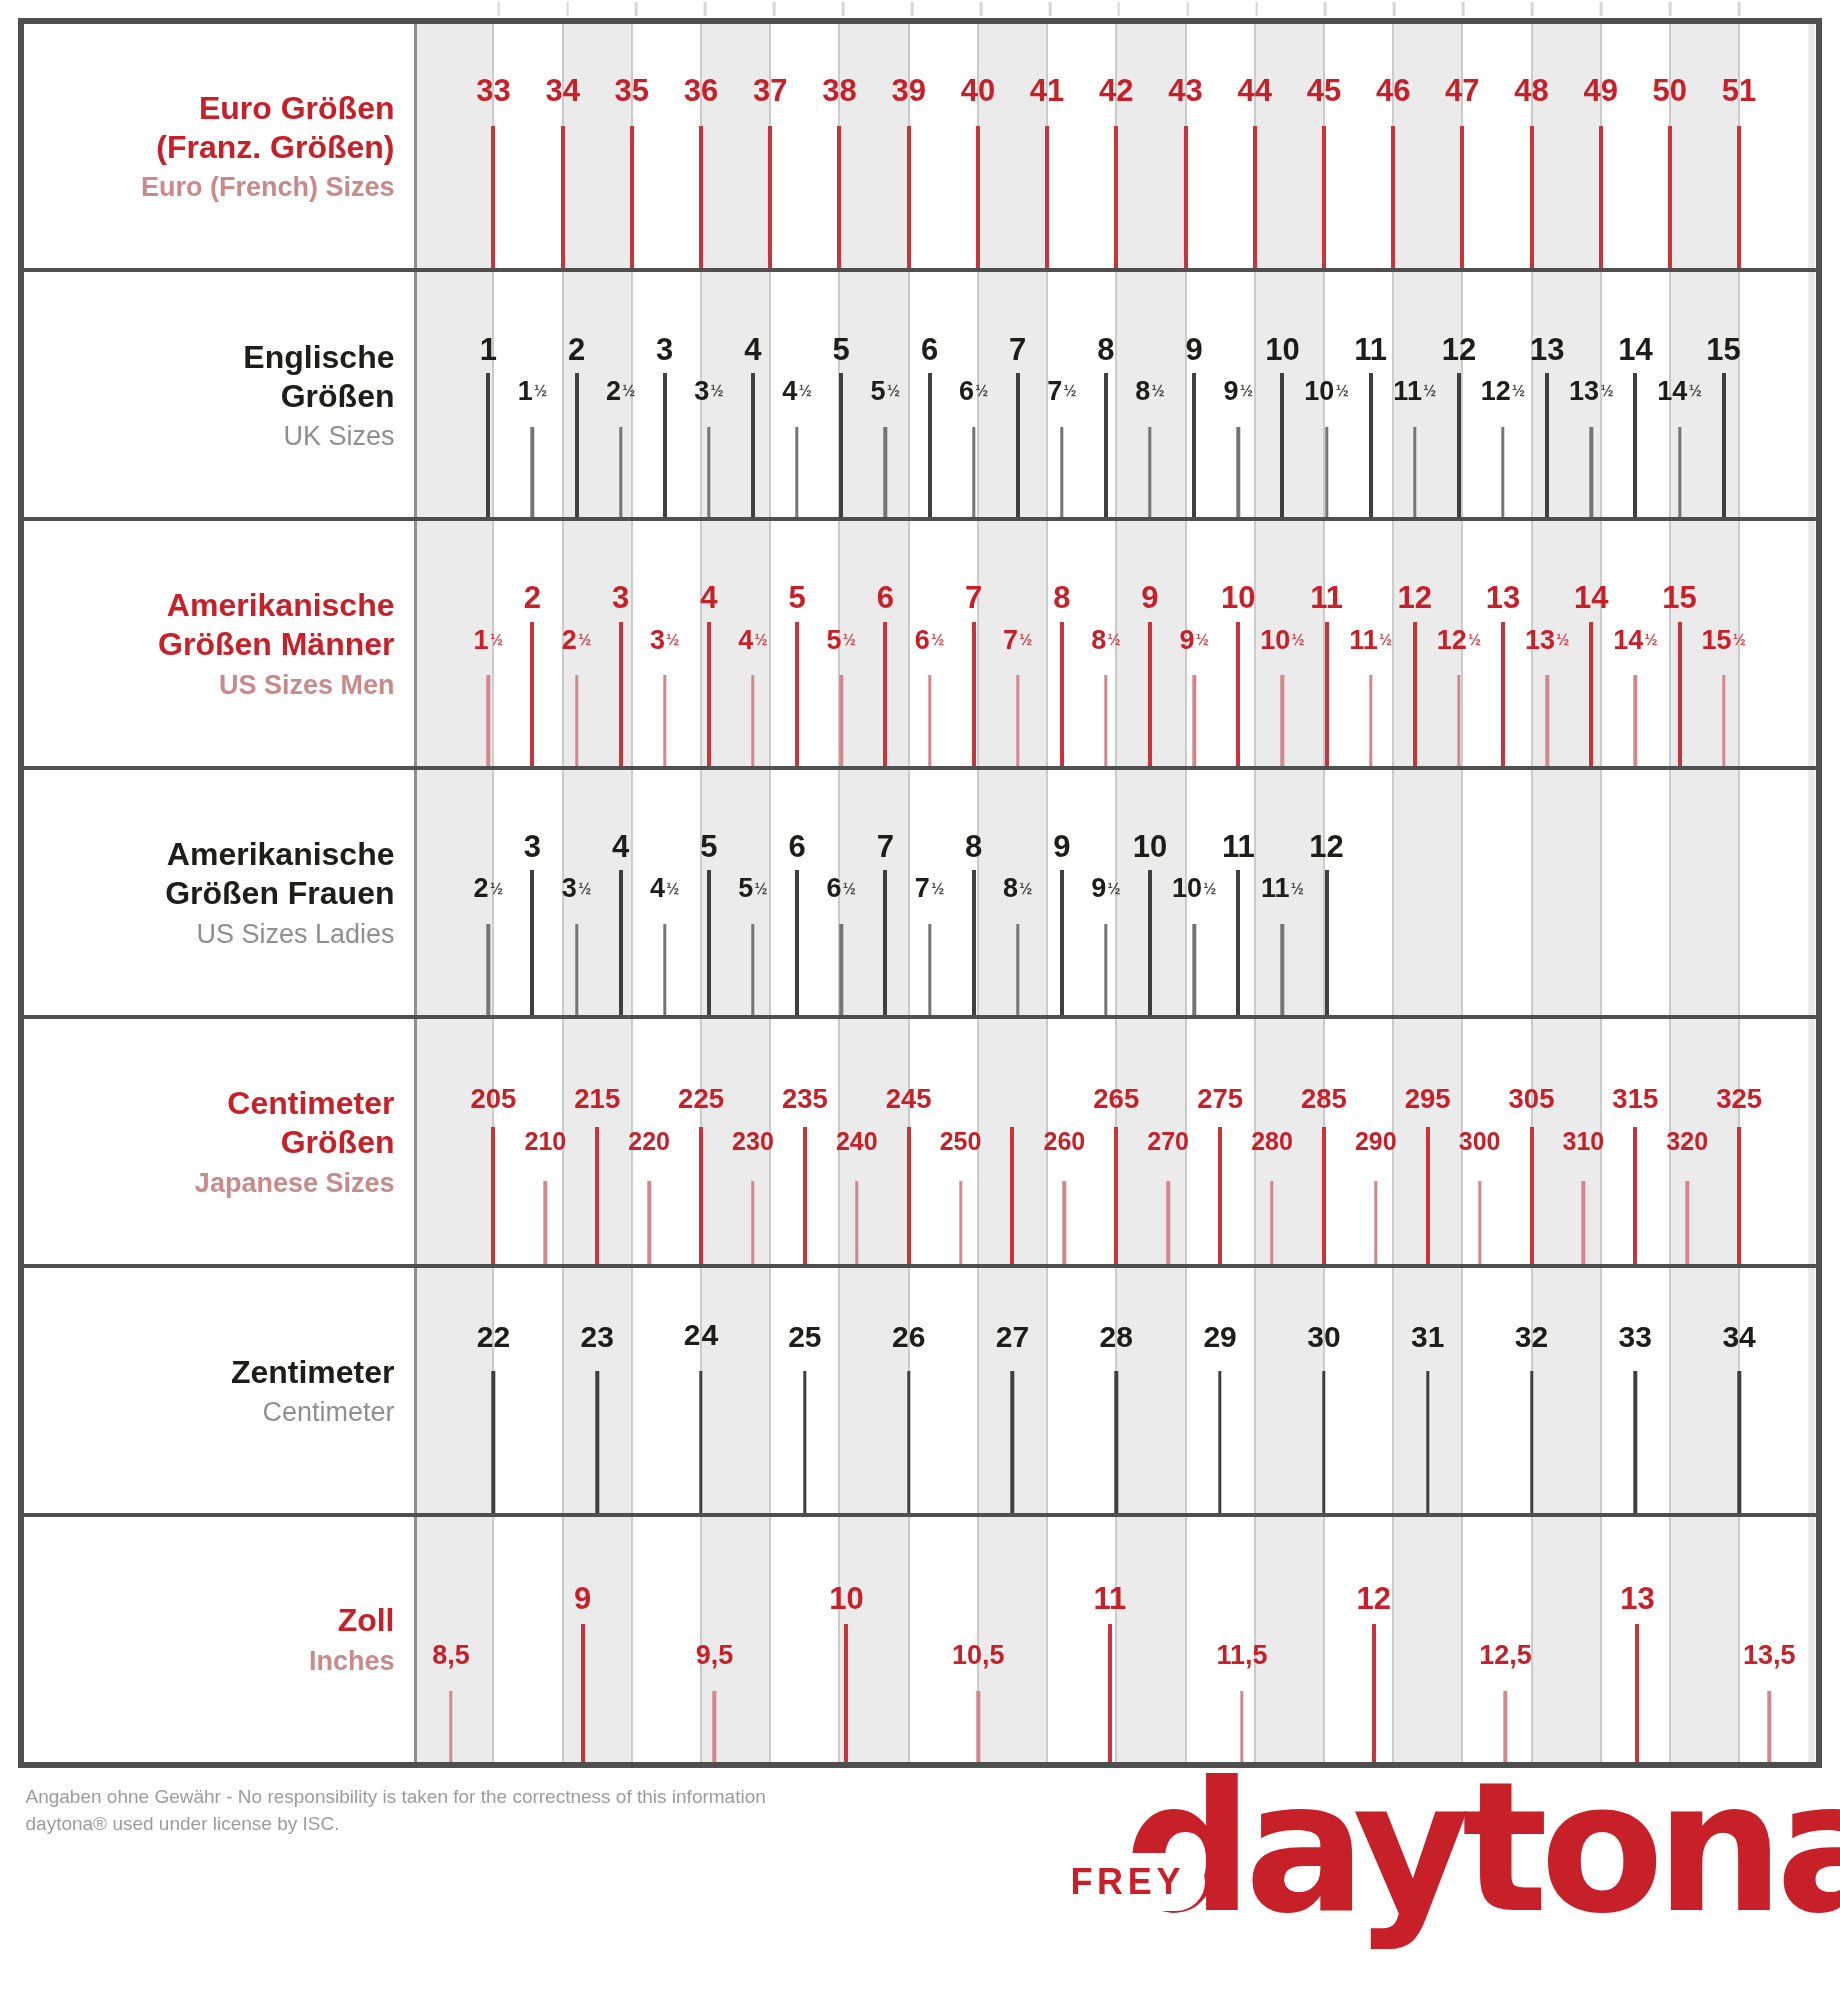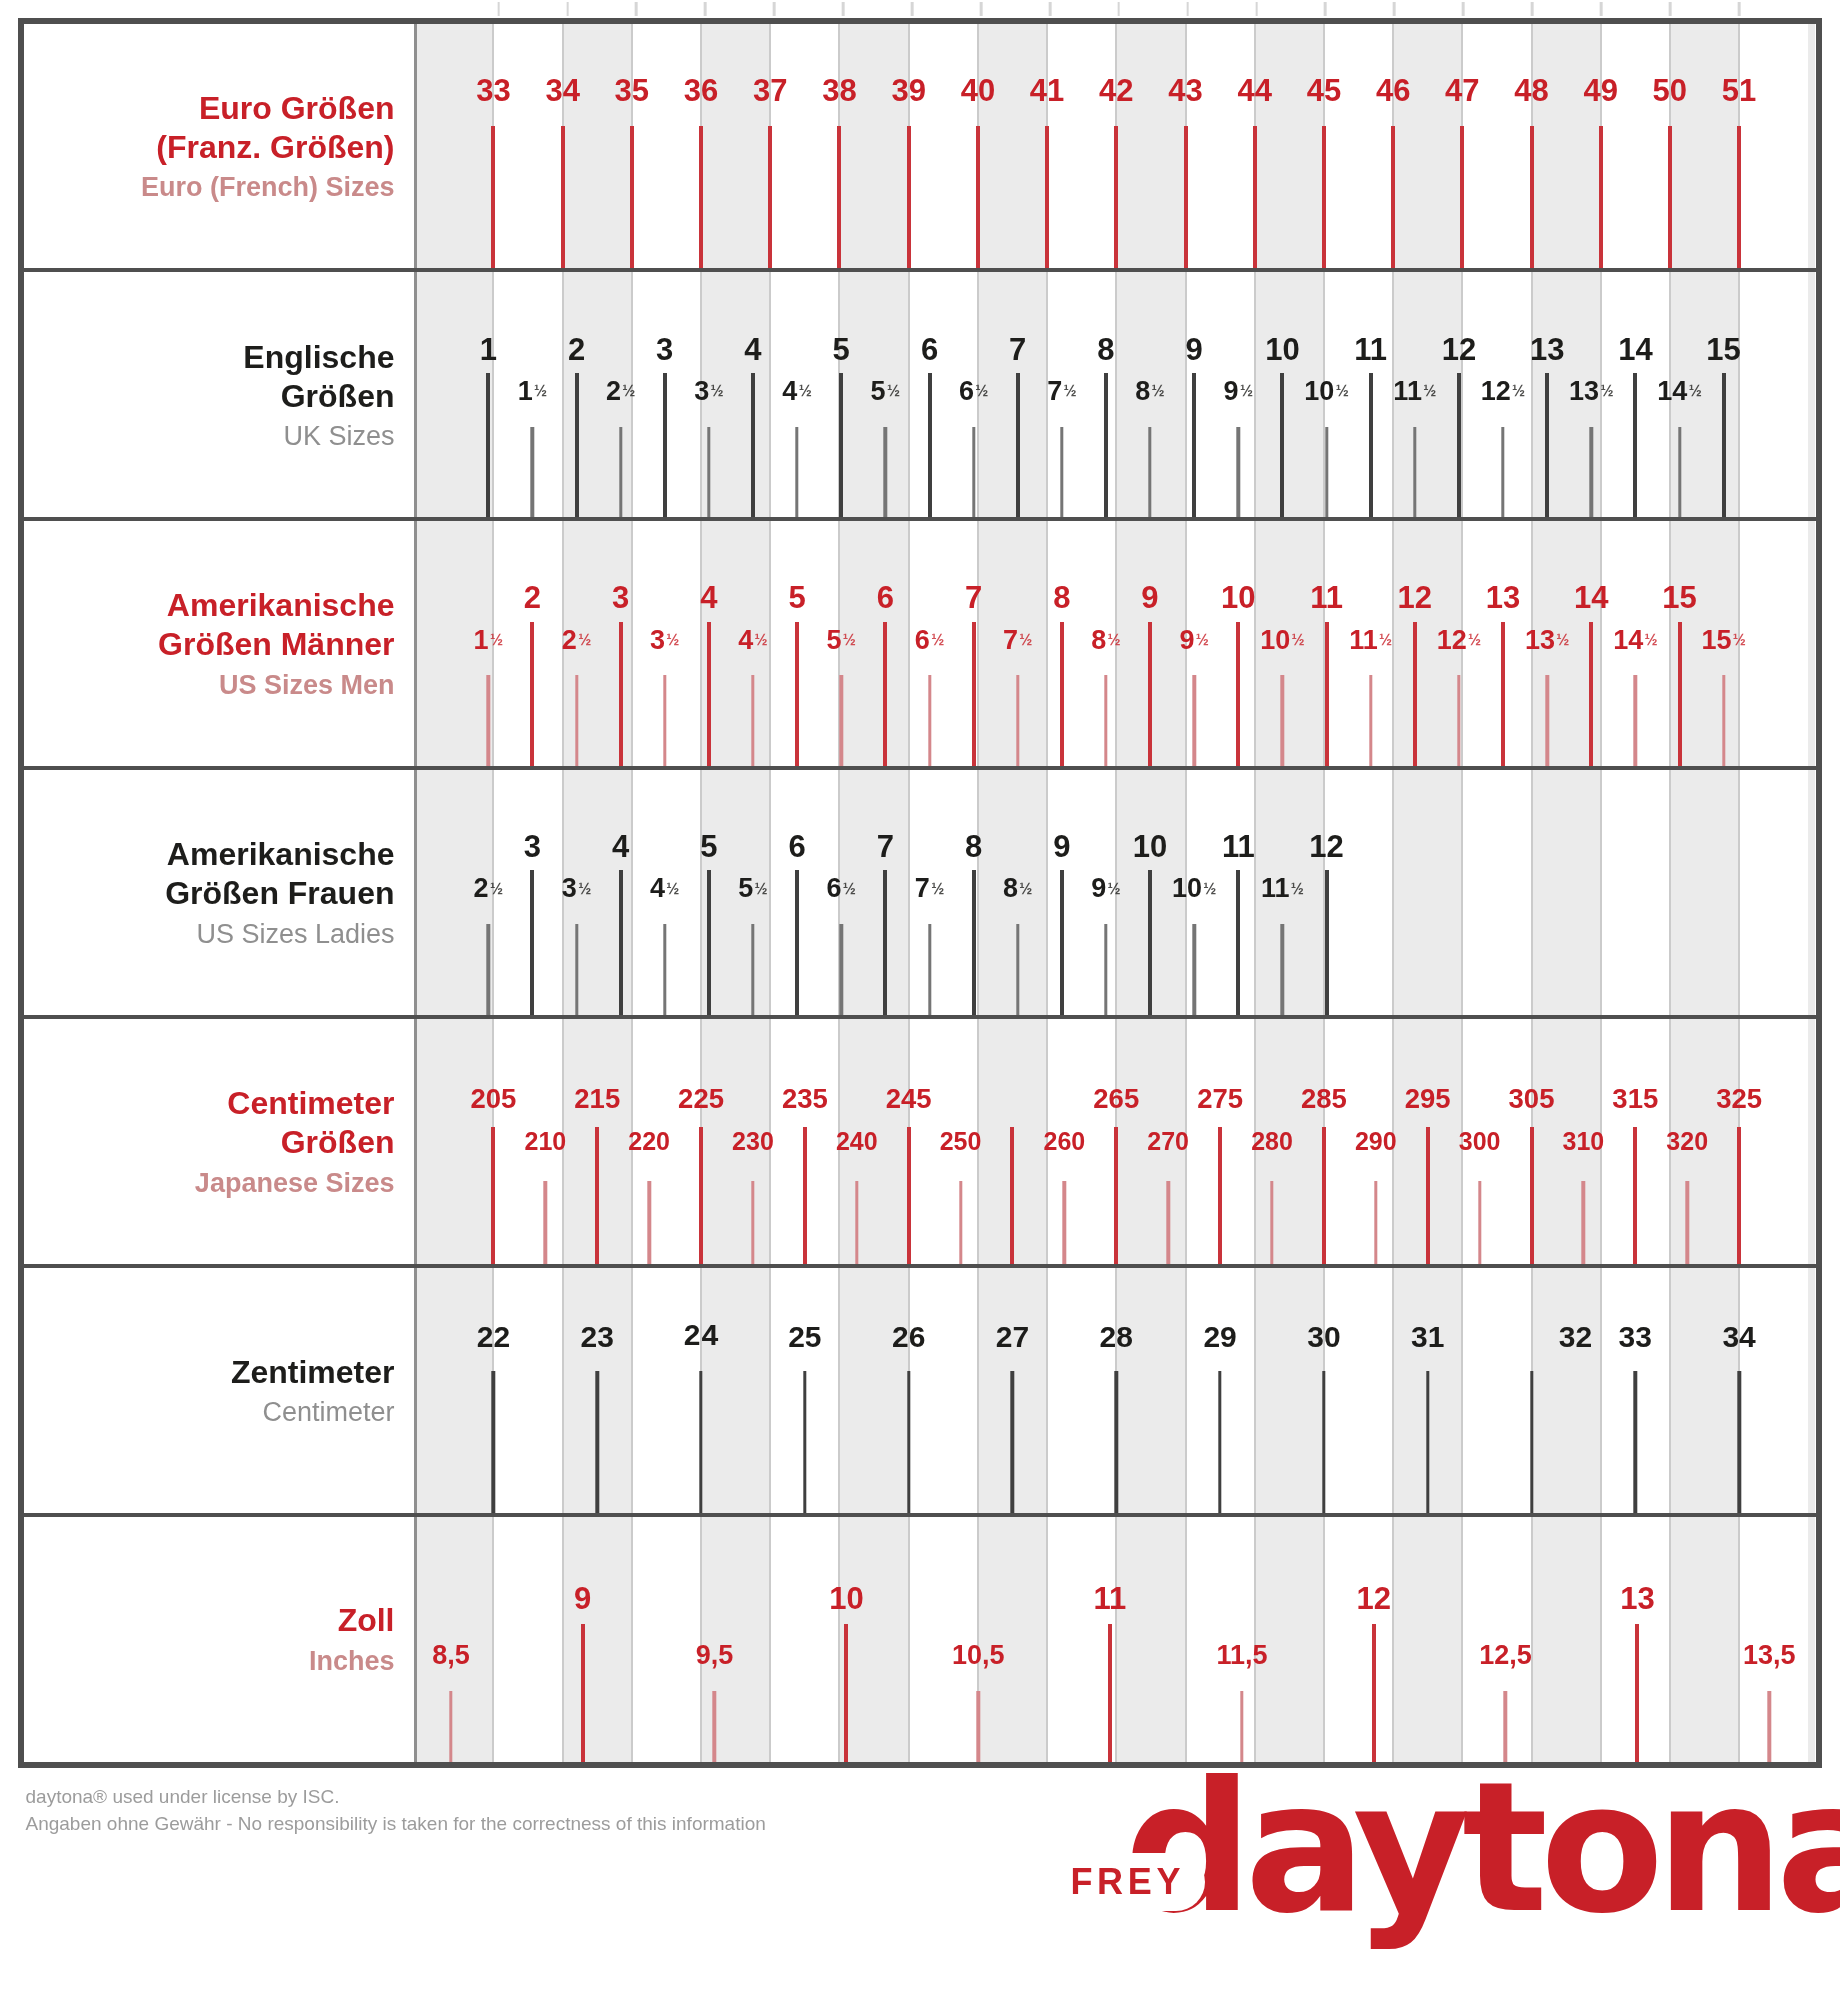--- a/index.html
+++ b/index.html
@@ -596,21 +596,21 @@
           <div class="mlabel l1" style="left: 42.6%;"><span>27</span></div>
           <div class="tick tl" style="left: 50.02%;"></div>
           <div class="mlabel l1" style="left: 50.02%;"><span>28</span></div>
           <div class="tick tl" style="left: 57.44%;"></div>
           <div class="mlabel l1" style="left: 57.44%;"><span>29</span></div>
           <div class="tick tl" style="left: 64.86%;"></div>
           <div class="mlabel l1" style="left: 64.86%;"><span>30</span></div>
           <div class="tick tl" style="left: 72.28%;"></div>
           <div class="mlabel l1" style="left: 72.28%;"><span>31</span></div>
           <div class="tick tl" style="left: 79.7%;"></div>
-          <div class="mlabel l1" style="left: 79.7%; margin-left: 44px;"><span>32</span></div>
+          <div class="mlabel l1" style="left: 79.7%;"><span>32</span></div>
           <div class="tick tl" style="left: 87.12%;"></div>
           <div class="mlabel l1" style="left: 87.12%;"><span>33</span></div>
           <div class="tick tl" style="left: 94.54%;"></div>
           <div class="mlabel l1" style="left: 94.54%;"><span>34</span></div>
         </div>
     </div>
 
     <div class="row theme-red row-zoll">
       <div class="labelcell">
         <div class="lbl">Zoll</div>
@@ -669,22 +669,22 @@
           <div class="tick ts" style="left: 77.84%;"></div>
           <div class="mlabel l2" style="left: 77.84%;"><span>12,5</span></div>
           <div class="tick ts" style="left: 96.69%;"></div>
           <div class="mlabel l2" style="left: 96.69%;"><span>13,5</span></div>
         </div>
     </div>
 
   </div>
 
   <div class="disclaimer">
+    <div>Angaben ohne Gewähr - No responsibility is taken for the correctness of this information</div>
     <div>daytona® used under license by ISC.</div>
-    <div>Angaben ohne Gewähr - No responsibility is taken for the correctness of this information</div>
   </div>
 
   <div class="brand">
     <div class="brand-row">
       <div class="brand-word"><span>daytona</span></div>
       <div class="brand-prefix">FREY</div>
     </div>
   </div>
 
 </div>

